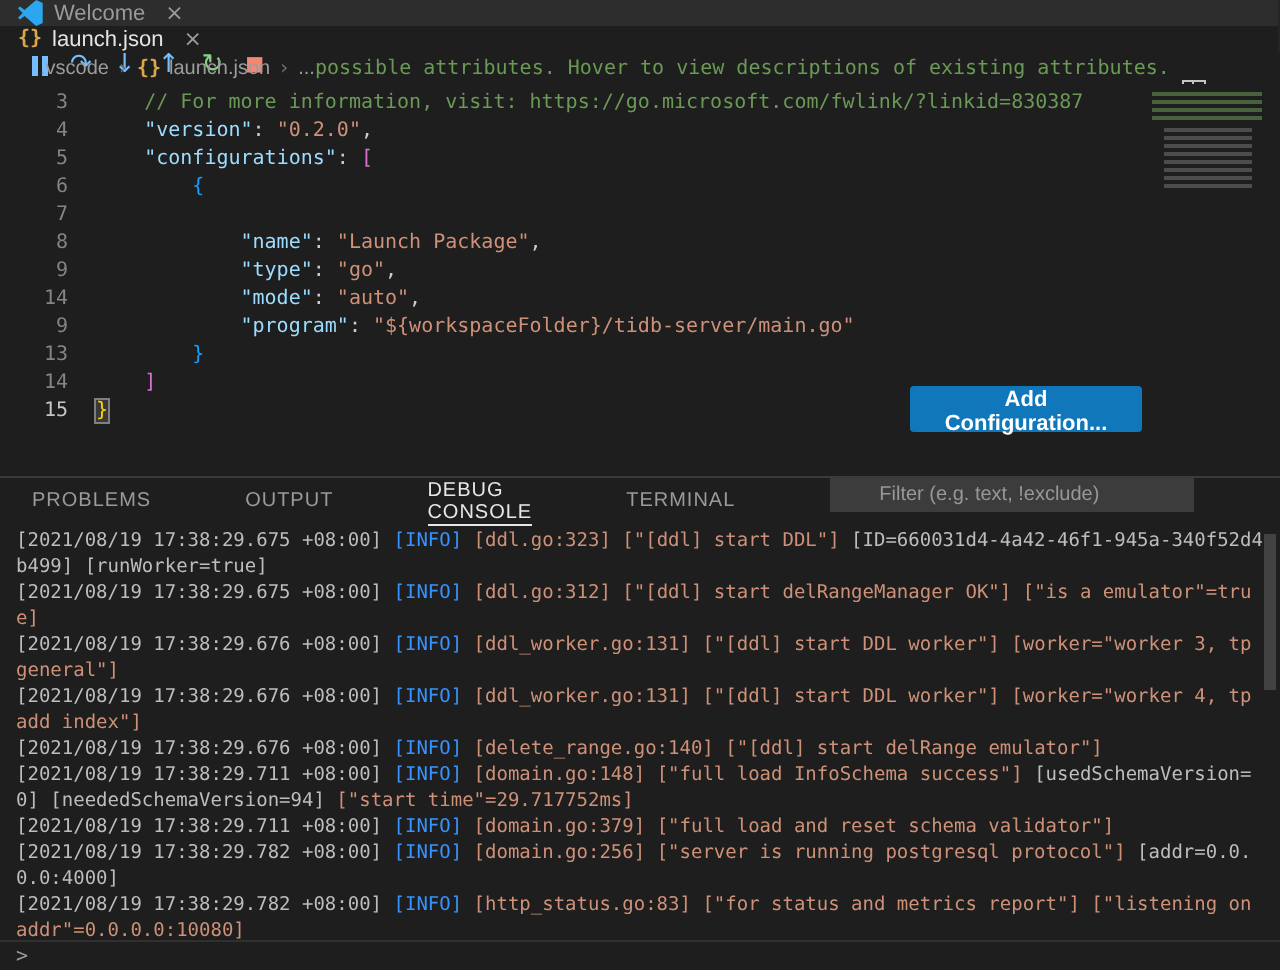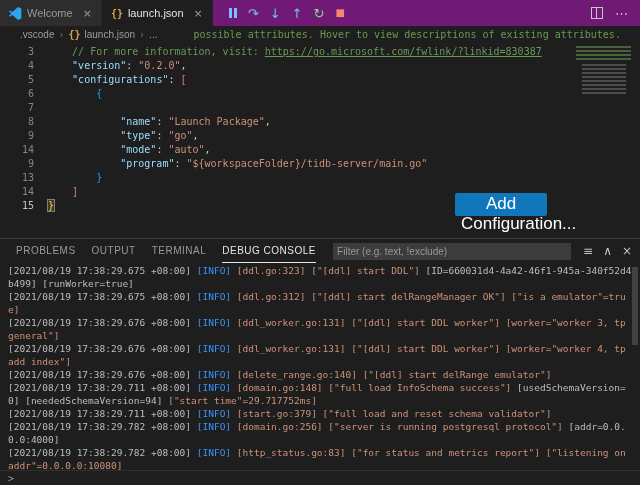--- a/index.html
+++ b/index.html
@@ -2,21 +2,21 @@
 <html><head>
 <meta charset="utf-8">
 <style>
   html,body{margin:0;padding:0;}
   body{
     width:640px;height:485px;overflow:hidden;
     background:#1e1e1e;color:#cccccc;
     font-family:"Liberation Sans",sans-serif;
   }
   
-  .tabbar{display:flex;align-items:stretch;height:26px;background:#701a75;}
+  .tabbar{display:flex;align-items:stretch;height:26px;background:#7f1d1d;flex-direction:column;}
   .tab{display:flex;align-items:center;gap:5px;padding:0 9px;background:#2d2d2d;
        color:#9a9a9a;font-size:11px;border-right:1px solid #252526;cursor:pointer;white-space:nowrap;}
   .tab.active{background:#1e1e1e;color:#e4e4e4;}
   .tab .close{font-size:11px;color:#9a9a9a;margin-left:5px;font-family:"DejaVu Sans",sans-serif;}
   .vsc-logo{width:13px;height:13px;flex:none;}
   .json-icn{color:#d9a648;font-size:10px;font-weight:bold;font-family:"DejaVu Sans Mono",monospace;}
   .dbg{display:flex;align-items:center;gap:11px;margin-left:16px;}
   .icn{font-family:"DejaVu Sans",sans-serif;font-size:13px;line-height:1;cursor:pointer;}
   .pause{display:flex;gap:2px;align-items:center;}
   .pause i{display:block;width:3px;height:10px;background:#75beff;}
@@ -25,51 +25,51 @@
   .c-stop{color:#f48771;font-size:10px;}
   .tabbar-right{margin-left:auto;display:flex;align-items:center;gap:12px;padding-right:12px;color:#c5c5c5;}
   .split-icn{width:10px;height:10px;border:1px solid #c5c5c5;position:relative;cursor:pointer;}
   .split-icn::after{content:"";position:absolute;left:4px;top:0;bottom:0;width:1px;background:#c5c5c5;}
   
   .breadcrumb{display:flex;align-items:center;height:16px;padding-left:20px;font-size:10px;
               color:#9d9d9d;background:#1e1e1e;white-space:nowrap;overflow:hidden;}
   .bc-item{cursor:pointer;}
   .bc-sep{margin:0 5px;color:#707070;font-family:"DejaVu Sans",sans-serif;}
   .bc-json{margin-right:4px;}
-  .clip-comment{font-family:"DejaVu Sans Mono",monospace;font-size:10px;color:#6a9955;margin-left:36px;}
+  .clip-comment{font-family:"DejaVu Sans Mono",monospace;font-size:10px;color:#6a9955;}
   
   .editor{position:relative;height:196px;padding-top:3px;box-sizing:border-box;background:#1e1e1e;}
   .line{display:flex;height:14px;line-height:14px;font-family:"DejaVu Sans Mono",monospace;
         font-size:10px;white-space:pre;}
   .num{width:34px;text-align:right;padding-right:14px;color:#858585;flex:none;}
   .line.active .num{color:#c6c6c6;}
   .tk-comment{color:#6a9955;text-align:right;}
-  .tk-link{color:#6a9955;text-decoration:underline;cursor:pointer;}
+  .tk-link{color:#6a9955;cursor:pointer;}
   .tk-key{color:#9cdcfe;}
   .tk-str{color:#ce9178;}
   .tk-punct{color:#cccccc;}
   .tk-b2{color:#da70d6;}
   .tk-b3{color:#179fff;}
   .tk-b1m{color:#ffd700;background:rgba(110,110,110,.35);box-shadow:0 0 0 1px #7f7f7f;}
   .minimap{position:absolute;top:3px;right:6px;width:64px;height:52px;}
   .minimap::before{content:"";position:absolute;top:1px;left:6px;right:3px;height:15px;
      background:repeating-linear-gradient(to bottom,rgba(106,153,85,.55) 0 2px,transparent 2px 4px);}
   .minimap::after{content:"";position:absolute;top:19px;left:12px;right:8px;height:31px;
      background:repeating-linear-gradient(to bottom,rgba(175,175,175,.32) 0 2px,transparent 2px 4px);}
-  .add-btn{position:absolute;left:455px;top:151px;width:92px;height:23px;background:#1177bb;
-     color:#ffffff;font-size:17px;border:none;border-radius:2px;cursor:pointer;
-     font-family:"Liberation Sans",sans-serif;}
+  .add-btn{position:absolute;left:455px;top:151px;width:116px;height:23px;background:#1177bb;
+     color:#ffffff;font-size:11px;border:none;border-radius:2px;cursor:pointer;
+     font-family:"Liberation Sans",sans-serif;font-weight:bold;}
   
   .panel{border-top:1px solid #3a3a3a;}
-  .panel-header{display:flex;align-items:center;height:24px;padding:0 8px 0 16px;}
+  .panel-header{display:flex;height:24px;padding:0 8px 0 16px;gap:31px;}
   .ptab{font-size:10px;letter-spacing:.5px;color:#9a9a9a;margin-right:16px;height:24px;
         display:flex;align-items:center;box-sizing:border-box;border-bottom:1px solid transparent;cursor:pointer;}
   .ptab.active{color:#e7e7e7;border-bottom-color:#e7e7e7;}
   .filter{margin-left:auto;width:238px;height:17px;background:#3c3c3c;border:1px solid #3c3c3c;
-          color:#cccccc;font-size:10px;padding:0 3px;outline:none;box-sizing:border-box;}
+          color:#cccccc;font-size:10px;padding:0 24px;outline:none;box-sizing:border-box;}
   .filter::placeholder{color:#989898;}
   .ph-icons{display:flex;gap:10px;margin-left:12px;color:#c5c5c5;}
   .ph-icons .icn{font-size:12px;}
   .panel-content{position:relative;height:206px;overflow:hidden;padding:1px 4px 0 8px;
      font-family:"DejaVu Sans Mono",monospace;font-size:9.5px;line-height:13px;}
   .log-line{white-space:pre-wrap;word-break:break-all;}
   .lg-ts{color:#bdbdbd;}
   .lg-info{color:#3794ff;}
   .lg-src{color:#ce9178;}
   .lg-msg{color:#ce9178;}
@@ -139,39 +139,39 @@
       <div class="line active"><span class="num">15</span><span class="code"><span class="tk-b1m">}</span></span></div>
     </div>
   <div class="minimap"></div>
   <button class="add-btn">Add Configuration...</button>
 </div>
 
 <div class="panel">
   <div class="panel-header">
     <span class="ptab">PROBLEMS</span>
     <span class="ptab">OUTPUT</span>
+    <span class="ptab active">DEBUG CONSOLE</span>
     <span class="ptab">TERMINAL</span>
-    <span class="ptab active">DEBUG CONSOLE</span>
     <input class="filter" placeholder="Filter (e.g. text, !exclude)" style="">
     <span class="ph-icons">
       <span class="icn">≡</span>
       <span class="icn">∧</span>
       <span class="icn">×</span>
     </span>
   </div>
 
   <div class="panel-content">
     <div>
         <div class="log-line"><span class="lg-ts">[2021/08/19 17:38:29.675 +08:00] </span><span class="lg-info">[INFO] </span><span class="lg-src">[ddl.go:323] </span><span class="lg-msg">["[ddl] start DDL"] </span><span class="lg-field">[ID=660031d4-4a42-46f1-945a-340f52d4b499] [runWorker=true]</span></div>
         <div class="log-line"><span class="lg-ts">[2021/08/19 17:38:29.675 +08:00] </span><span class="lg-info">[INFO] </span><span class="lg-src">[ddl.go:312] </span><span class="lg-msg">["[ddl] start delRangeManager OK"] </span><span class="lg-msg">["is a emulator"=true]</span></div>
         <div class="log-line"><span class="lg-ts">[2021/08/19 17:38:29.676 +08:00] </span><span class="lg-info">[INFO] </span><span class="lg-src">[ddl_worker.go:131] </span><span class="lg-msg">["[ddl] start DDL worker"] </span><span class="lg-msg">[worker="worker 3, tp general"]</span></div>
         <div class="log-line"><span class="lg-ts">[2021/08/19 17:38:29.676 +08:00] </span><span class="lg-info">[INFO] </span><span class="lg-src">[ddl_worker.go:131] </span><span class="lg-msg">["[ddl] start DDL worker"] </span><span class="lg-msg">[worker="worker 4, tp add index"]</span></div>
         <div class="log-line"><span class="lg-ts">[2021/08/19 17:38:29.676 +08:00] </span><span class="lg-info">[INFO] </span><span class="lg-src">[delete_range.go:140] </span><span class="lg-msg">["[ddl] start delRange emulator"]</span></div>
         <div class="log-line"><span class="lg-ts">[2021/08/19 17:38:29.711 +08:00] </span><span class="lg-info">[INFO] </span><span class="lg-src">[domain.go:148] </span><span class="lg-msg">["full load InfoSchema success"] </span><span class="lg-field">[usedSchemaVersion=0] [neededSchemaVersion=94] </span><span class="lg-msg">["start time"=29.717752ms]</span></div>
-        <div class="log-line"><span class="lg-ts">[2021/08/19 17:38:29.711 +08:00] </span><span class="lg-info">[INFO] </span><span class="lg-src">[start.go:379] </span><span class="lg-msg">["full load and reset schema validator"]</span></div>
+        <div class="log-line"><span class="lg-ts">[2021/08/19 17:38:29.711 +08:00] </span><span class="lg-info">[INFO] </span><span class="lg-src">[domain.go:379] </span><span class="lg-msg">["full load and reset schema validator"]</span></div>
         <div class="log-line"><span class="lg-ts">[2021/08/19 17:38:29.782 +08:00] </span><span class="lg-info">[INFO] </span><span class="lg-src">[domain.go:256] </span><span class="lg-msg">["server is running postgresql protocol"] </span><span class="lg-field">[addr=0.0.0.0:4000]</span></div>
         <div class="log-line"><span class="lg-ts">[2021/08/19 17:38:29.782 +08:00] </span><span class="lg-info">[INFO] </span><span class="lg-src">[http_status.go:83] </span><span class="lg-msg">["for status and metrics report"] </span><span class="lg-msg">["listening on addr"=0.0.0.0:10080]</span></div>
       </div>
     <div class="panel-scrollbar"></div>
   </div>
 
   <div class="prompt-row">
     <span>&gt;</span>
   </div>
 </div>

